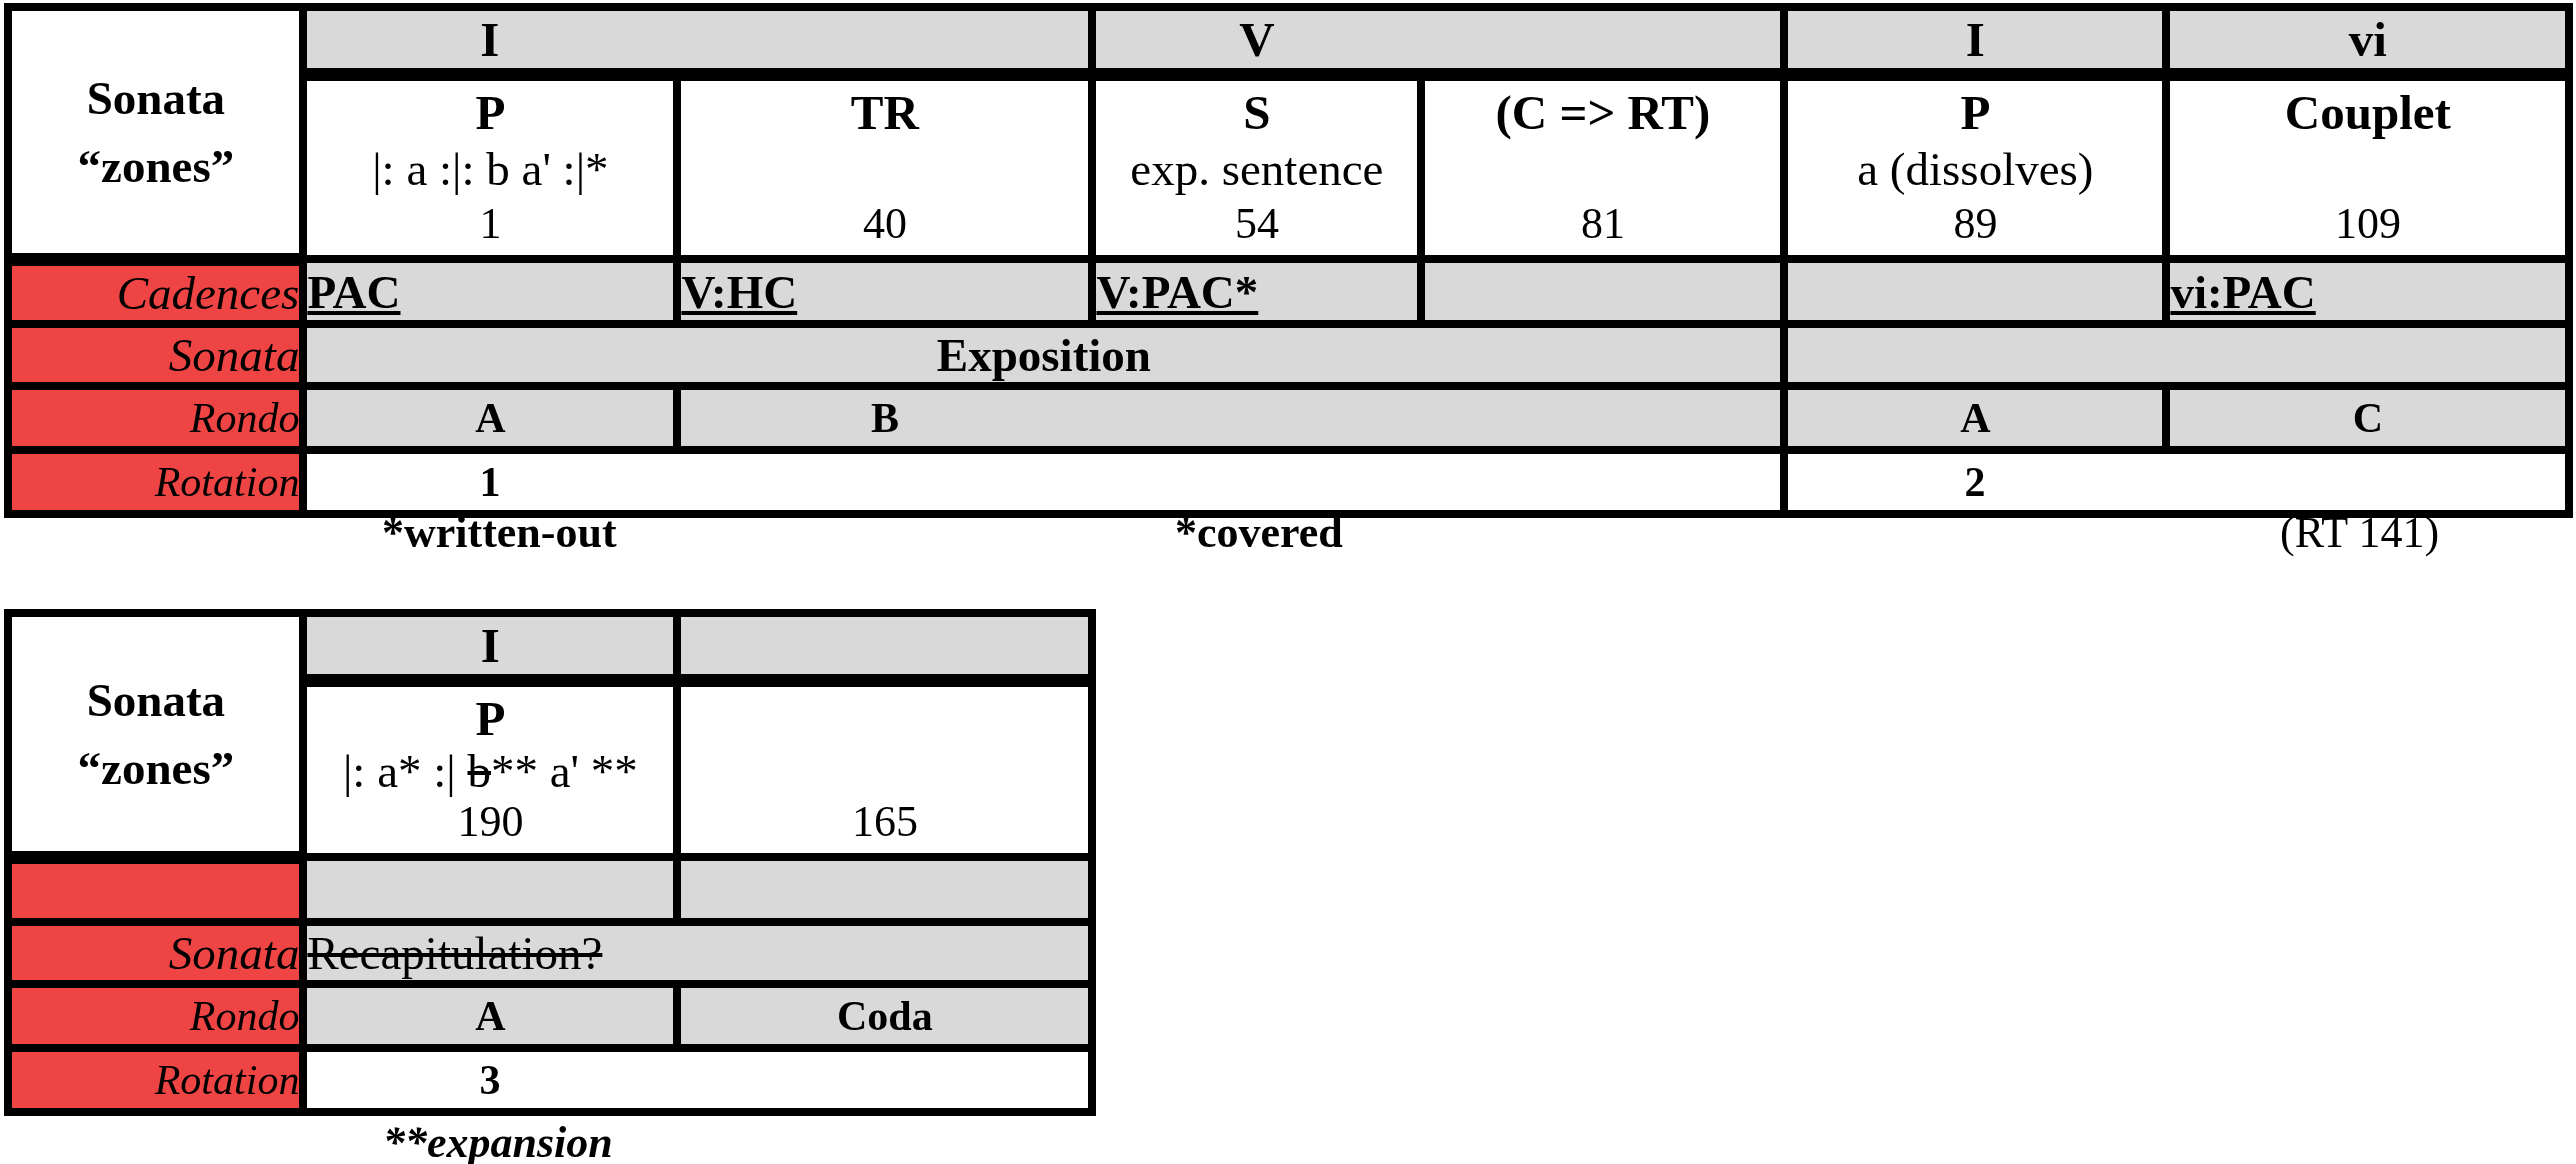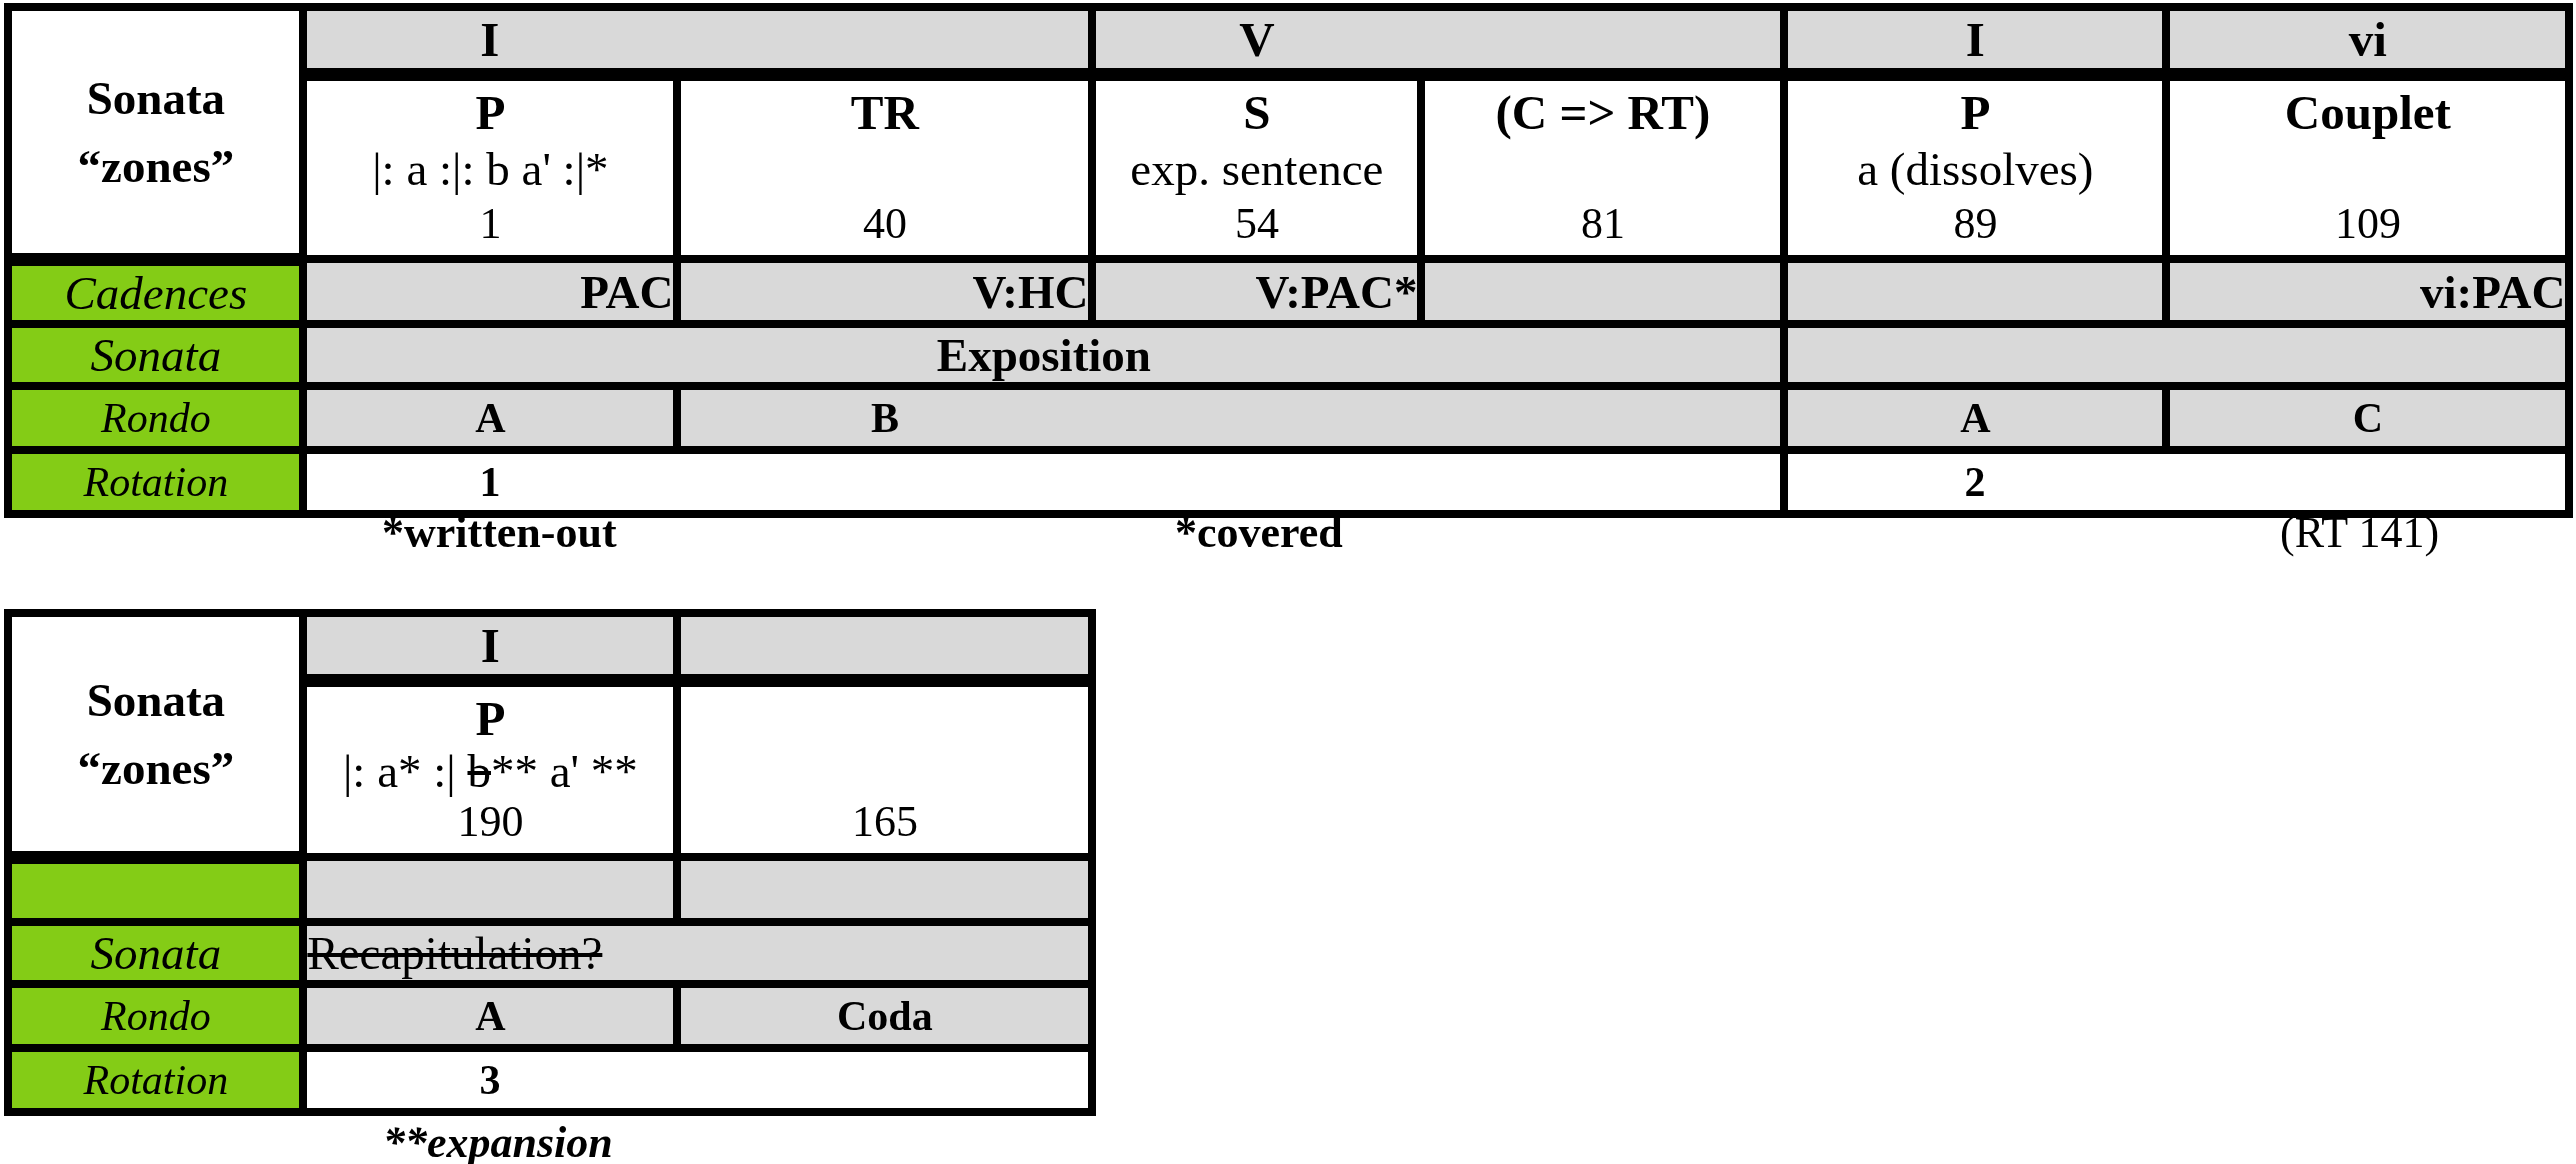--- a/index.html
+++ b/index.html
@@ -18,22 +18,22 @@
   tr.zrow td{height:174px;background:#fff;}
   tr.zrow2 td{height:166px;background:#fff;}
   .zwrap{display:flex;flex-direction:column;justify-content:space-between;align-items:center;
          height:100%;box-sizing:border-box;padding:5.6px 0 7.8px 0;}
   .zlabel{font-weight:bold;font-size:49px;line-height:1.05;}
   .zdesc{font-size:47px;line-height:1.05;min-height:5.6px;text-align:center;}
   .zmeas{font-size:44px;line-height:1.05;}
   
   tr.srow td{height:54px;font-size:47px;}
   tr.srow2 td{height:56px;font-size:42px;}
-  td.rowlabel{font-style:italic;text-align:center;background:#84cc16;font-size:47px;}
-  td.cad{text-align:right;padding-right:6.7px;font-weight:bold;}
+  td.rowlabel{font-style:italic;text-align:right;background:#ef4444;font-size:47px;}
+  td.cad{text-align:left;padding-right:6.7px;font-weight:bold;text-decoration:underline;}
   td.expo{text-align:center;padding-left:71px;font-weight:bold;}
   td.recap{text-align:left;padding-left:31px;font-weight:normal;}
   .strike{text-decoration:line-through;}
   td.ctr{text-align:center;font-weight:bold;}
   .anchor{display:block;text-align:center;font-weight:bold;}
   .aw-p{width:365px;}  .aw-s{width:321px;}  .aw-tr{width:407px;}  .aw-p2{width:373px;}
   
   .fnline{position:absolute;left:8px;width:2576px;height:56px;}
   .fn{position:absolute;font-size:44px;white-space:nowrap;}
   .fn-bold{font-weight:bold;}

